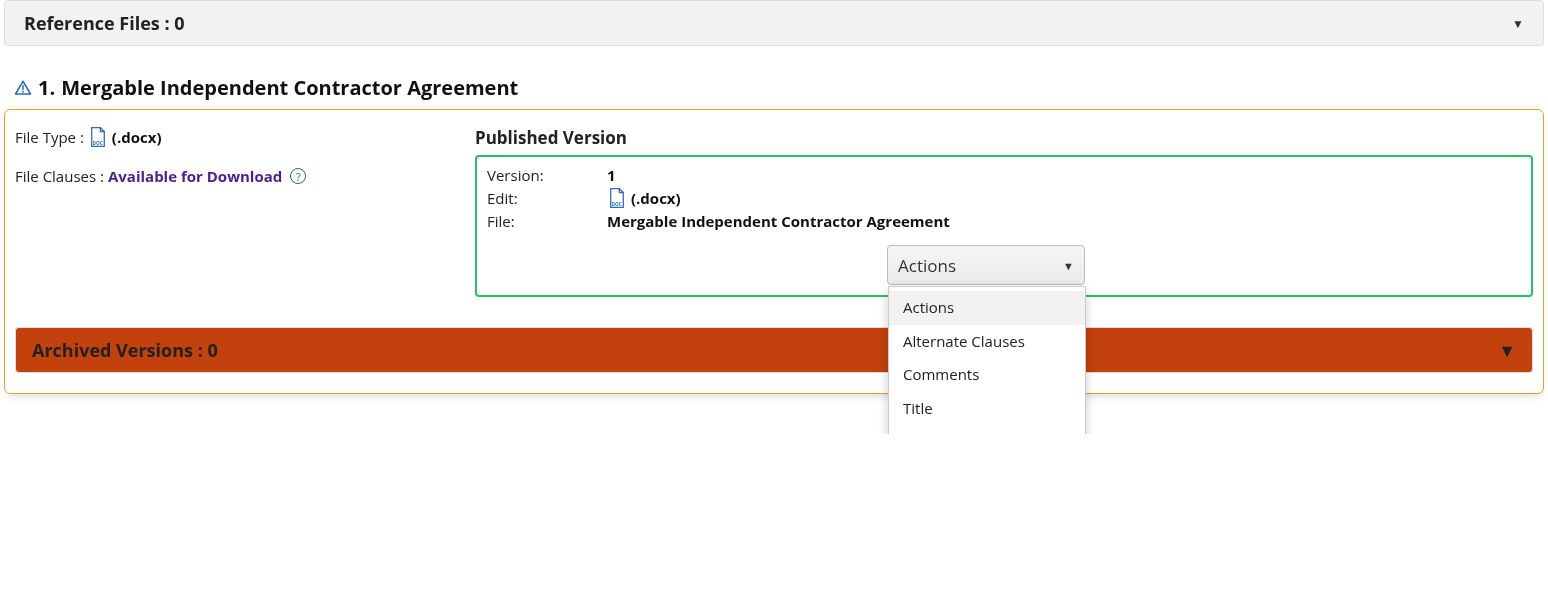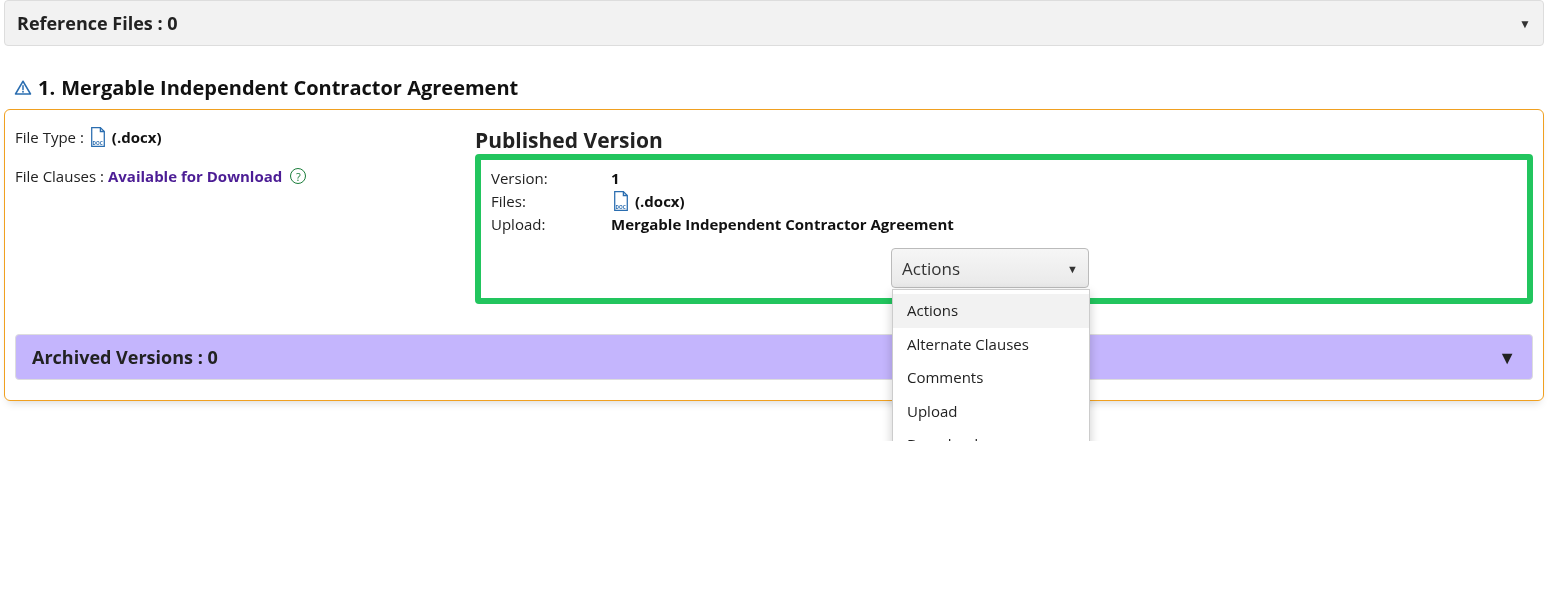--- a/index.html
+++ b/index.html
@@ -7,21 +7,21 @@
     font-family: "Segoe UI", "Open Sans", Arial, sans-serif;
     background: #fff;
     color: #222;
     font-size: 15px;
     padding: 0 4px;
   }
   .panel-header {
     background: #f2f2f2;
     border: 1px solid #ddd;
     border-radius: 4px;
-    padding: 10px 12px;
+    padding: 10px 19px;
     display: flex;
     align-items: center;
     justify-content: space-between;
     font-weight: 700;
     font-size: 18px;
     color: #222;
     margin-bottom: 28px;
   }
   .panel-header .caret {
     font-size: 12px;
@@ -87,24 +87,25 @@
     height: 16px;
     border: 1px solid #1a7d3a;
     border-radius: 50%;
     font-size: 11px;
     color: #1a7d3a;
     line-height: 1;
     margin-left: 4px;
   }
   .pv-title {
     font-weight: 700;
-    font-size: 21px;
+    font-size: 17px;
+    margin-bottom: 6px;
   }
   .pv-box {
-    border: 6px solid #22c55e;
+    border: 2px solid #22c55e;
     border-radius: 4px;
     padding: 8px 10px 10px 10px;
     position: relative;
   }
   .pv-row {
     display: flex;
     gap: 40px;
     font-size: 15px;
     margin-bottom: 2px;
     align-items: center;
@@ -157,21 +158,21 @@
   .dropdown-item.header-item {
     background: #f2f2f2;
   }
   .dropdown-item.highlighted span {
     border: 2px solid #d40000;
     padding: 0 2px;
     display: inline-block;
     line-height: 1.3;
   }
   .archived-header {
-    background: #c4b5fd;
+    background: #c2410c;
     border: 1px solid #ddd;
     border-radius: 4px;
     padding: 10px 16px;
     display: flex;
     align-items: center;
     justify-content: space-between;
     font-weight: 700;
     font-size: 18px;
     color: #222;
     margin-top: 30px;
@@ -222,48 +223,48 @@
     </div>
 
     <div class="doc-right">
       <div class="pv-title">Published Version</div>
       <div class="pv-box">
         <div class="pv-row">
           <span class="k">Version:</span>
           <span class="v">1</span>
         </div>
         <div class="pv-row">
-          <span class="k">Files:</span>
+          <span class="k">Edit:</span>
           <span class="v">
             <span class="docx-icon">
               <svg width="20" height="22" viewBox="0 0 24 28">
                 <path d="M4 2 h11 l5 5 v19 h-16 z" fill="none" stroke="#2a6db0" stroke-width="1.6"></path>
                 <path d="M15 2 v5 h5" fill="none" stroke="#2a6db0" stroke-width="1.6"></path>
                 <text x="5" y="24" font-size="6" fill="#2a6db0" font-weight="bold">DOC</text>
               </svg>
             </span>
             <span>(.docx)</span>
           </span>
         </div>
         <div class="pv-row">
-          <span class="k">Upload:</span>
+          <span class="k">File:</span>
           <span class="v">Mergable Independent Contractor Agreement</span>
         </div>
 
         <div class="actions-wrap">
           <div class="actions-select">
             <span>Actions</span>
             <span class="caret">▼</span>
 
             <div class="dropdown" id="actions-menu">
 
             <div class="dropdown-item header-item">Actions</div>
                 <div class="dropdown-item">Alternate Clauses</div>
                 <div class="dropdown-item">Comments</div>
-                <div class="dropdown-item">Upload</div>
+                <div class="dropdown-item">Title</div>
                 <div class="dropdown-item">Download</div>
                 <div class="dropdown-item highlighted"><span>Approve</span></div>
                 <div class="dropdown-item">Preview</div>
                 <div class="dropdown-item">Edit</div>
               </div>
           </div>
         </div>
       </div>
     </div>
   </div>

